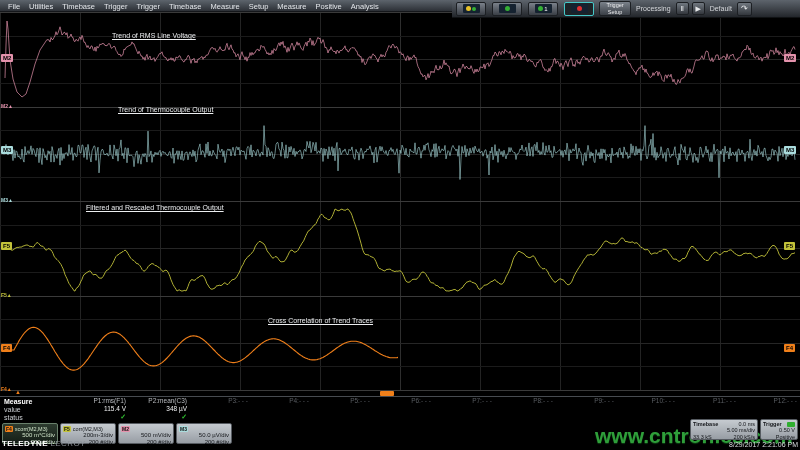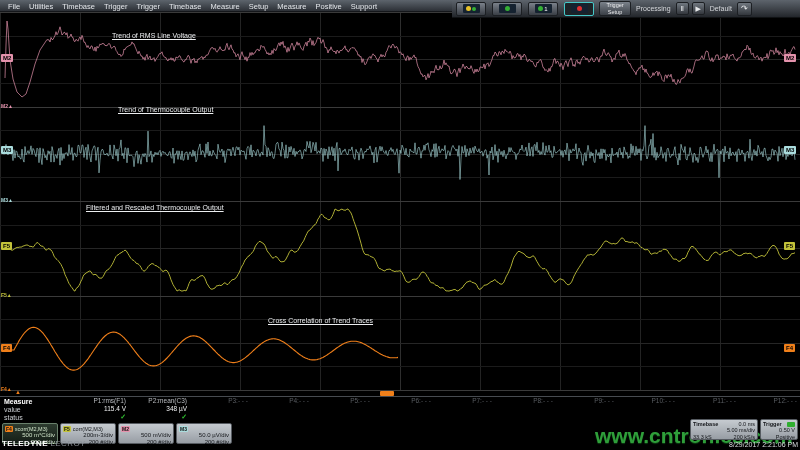--- a/index.html
+++ b/index.html
@@ -114,21 +114,21 @@
         <span class="mitem">File</span>
         <span class="mitem">Utilities</span>
         <span class="mitem">Timebase</span>
         <span class="mitem">Trigger</span>
         <span class="mitem">Trigger</span>
         <span class="mitem">Timebase</span>
         <span class="mitem">Measure</span>
         <span class="mitem">Setup</span>
         <span class="mitem">Measure</span>
         <span class="mitem">Positive</span>
-        <span class="mitem">Support</span>
+        <span class="mitem">Analysis</span>
       </div>
   </div>
 
   <div id="toolbar">
     <div id="tb-icons" style="display:flex;align-items:center">
         <div class="ibtn">
           <div class="iscr">
             <span class="dot" style="background: rgb(232, 194, 42);"></span>
             <span class="dot2"></span>
           </div>

